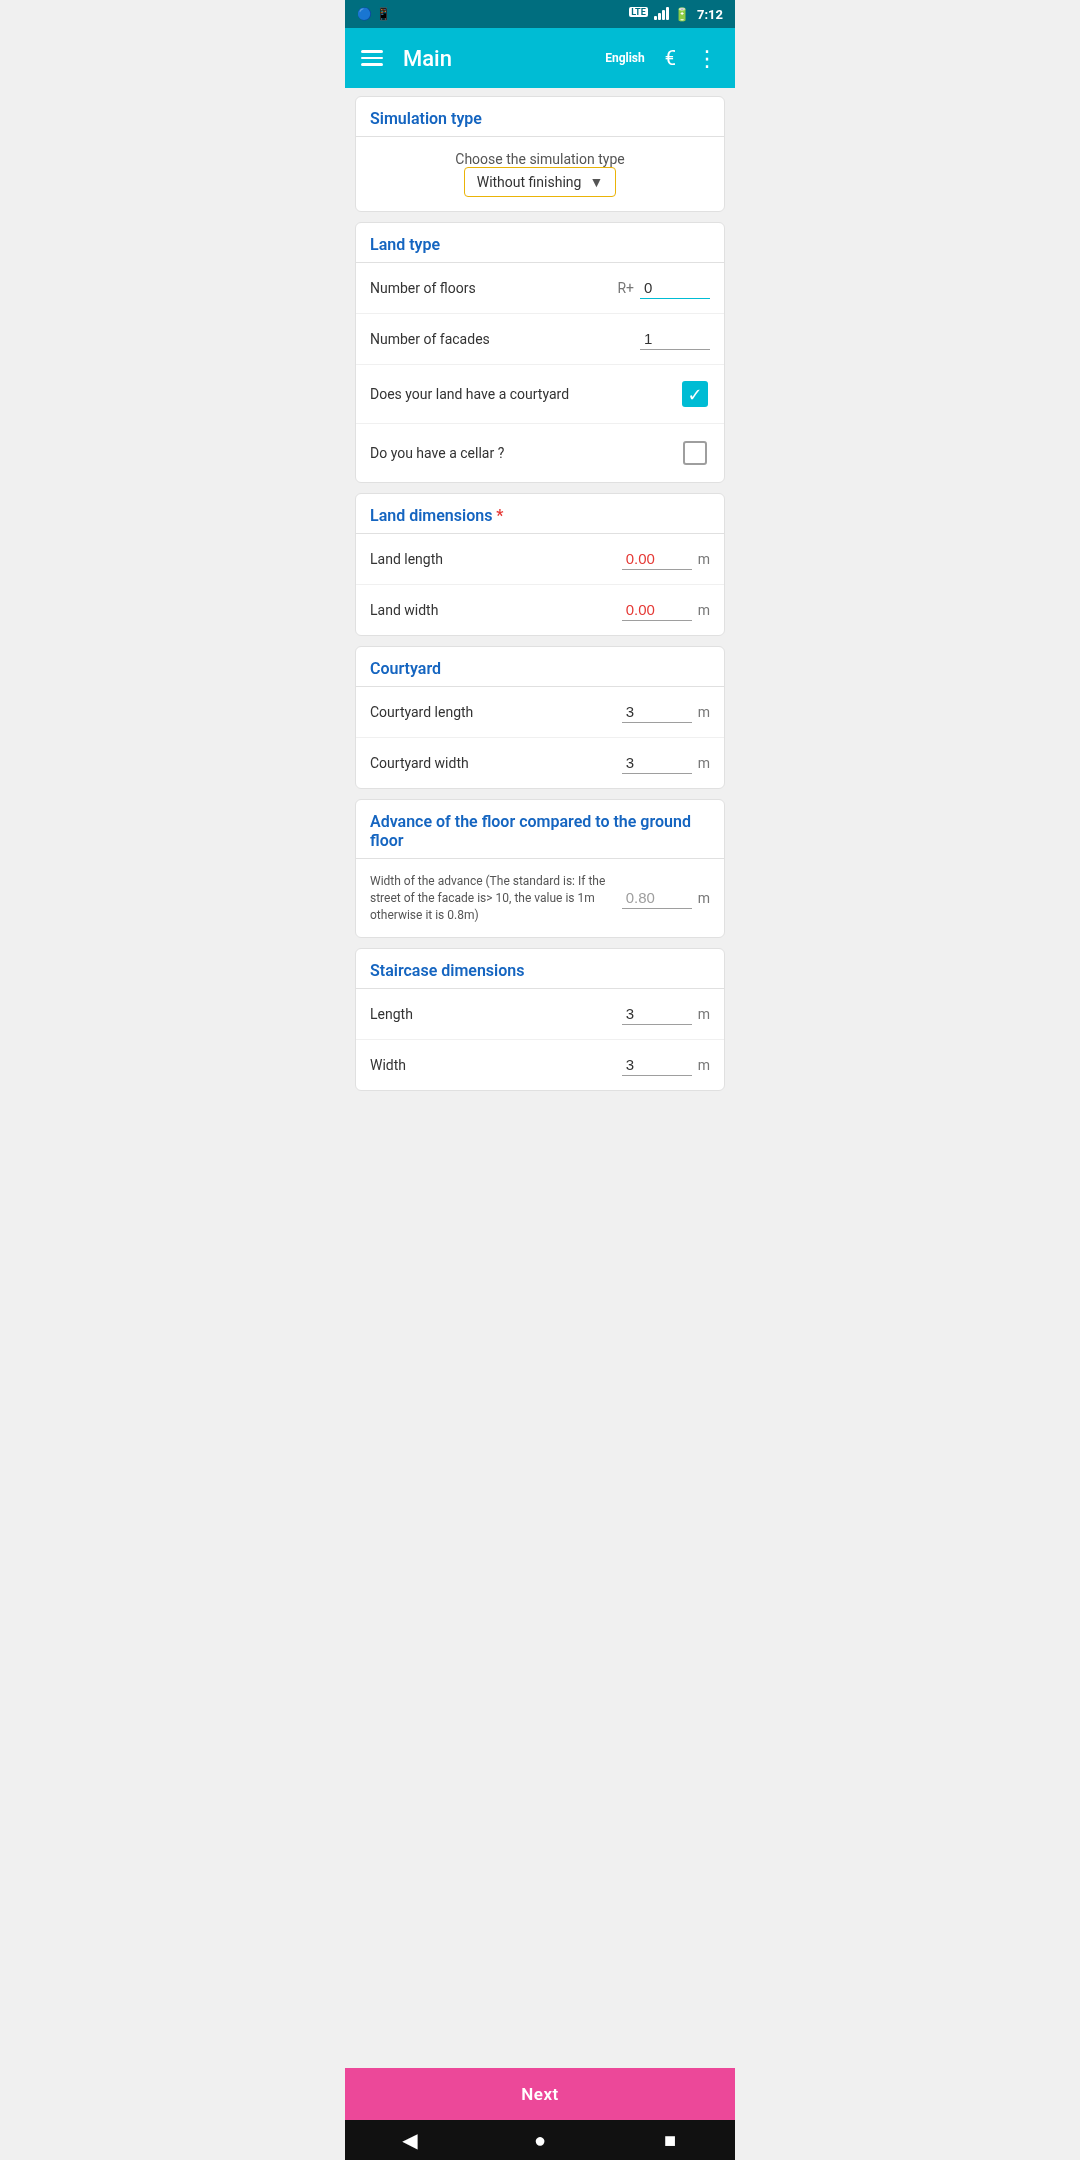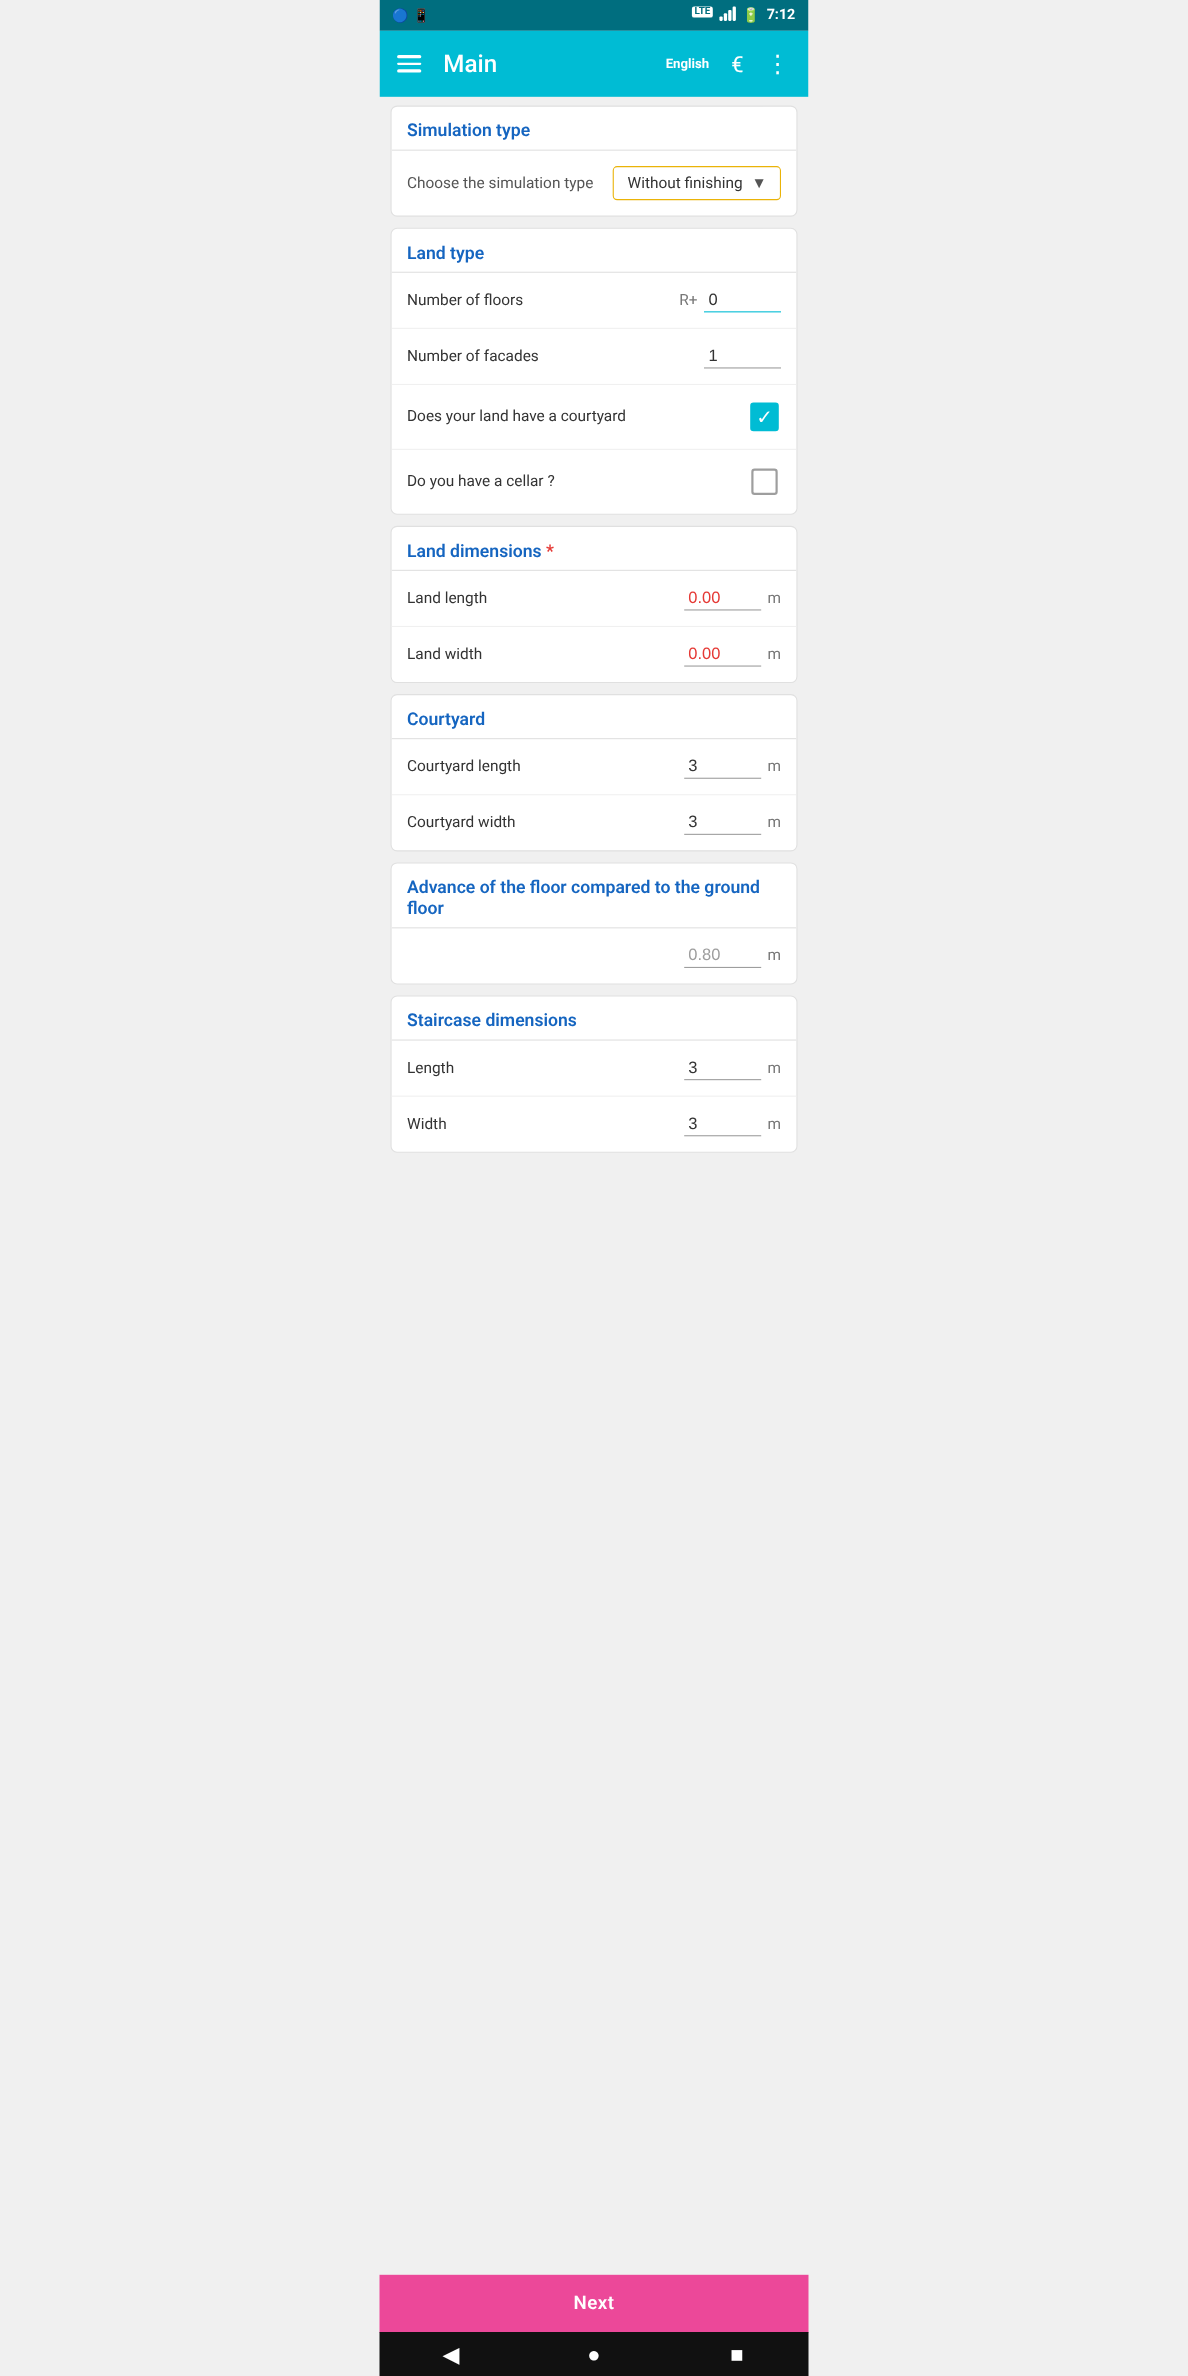--- a/index.html
+++ b/index.html
@@ -81,21 +81,21 @@
     }
 
     
     .form-row {
       display: flex;
       align-items: center;
       justify-content: space-between;
       padding: 14px 14px;
       border-bottom: 1px solid #f0f0f0;
     }
-    .form-row:last-child { border-bottom: none; justify-content: flex-end; }
+    .form-row:last-child { border-bottom: none; }
     .form-label {
       font-size: 14px;
       color: #333;
       flex: 1;
       padding-right: 10px;
     }
     .form-label-small {
       font-size: 12px;
       color: #555;
       flex: 1;
@@ -136,20 +136,21 @@
       font-size: 14px;
       color: #777;
     }
 
     
     .dropdown-row {
       display: flex;
       align-items: center;
       justify-content: space-between;
       padding: 14px 14px;
+      flex-direction: column;
     }
     .dropdown-label { font-size: 14px; color: #555; }
     .dropdown-select {
       display: flex;
       align-items: center;
       gap: 8px;
       border: 1px solid #eab308;
       border-radius: 4px;
       padding: 6px 12px;
       font-size: 14px;
@@ -355,20 +356,21 @@
         <input class="form-input" type="text" value="3" style="">
         <span class="unit">m</span>
       </div>
     </div>
   </div>
 
   <div class="card">
     <div class="card-header">Advance of the floor compared to the ground floor</div>
 
     <div class="form-row">
+      <span class="form-label-small">Width of the advance (The standard is: If the street of the facade is&gt; 10, the value is 1m otherwise it is 0.8m)</span>
       <div class="form-control-group">
         <input class="form-input gray-value" type="text" value="0.80" style="">
         <span class="unit">m</span>
       </div>
     </div>
   </div>
 
   <div class="card">
     <div class="card-header">Staircase dimensions</div>
 

